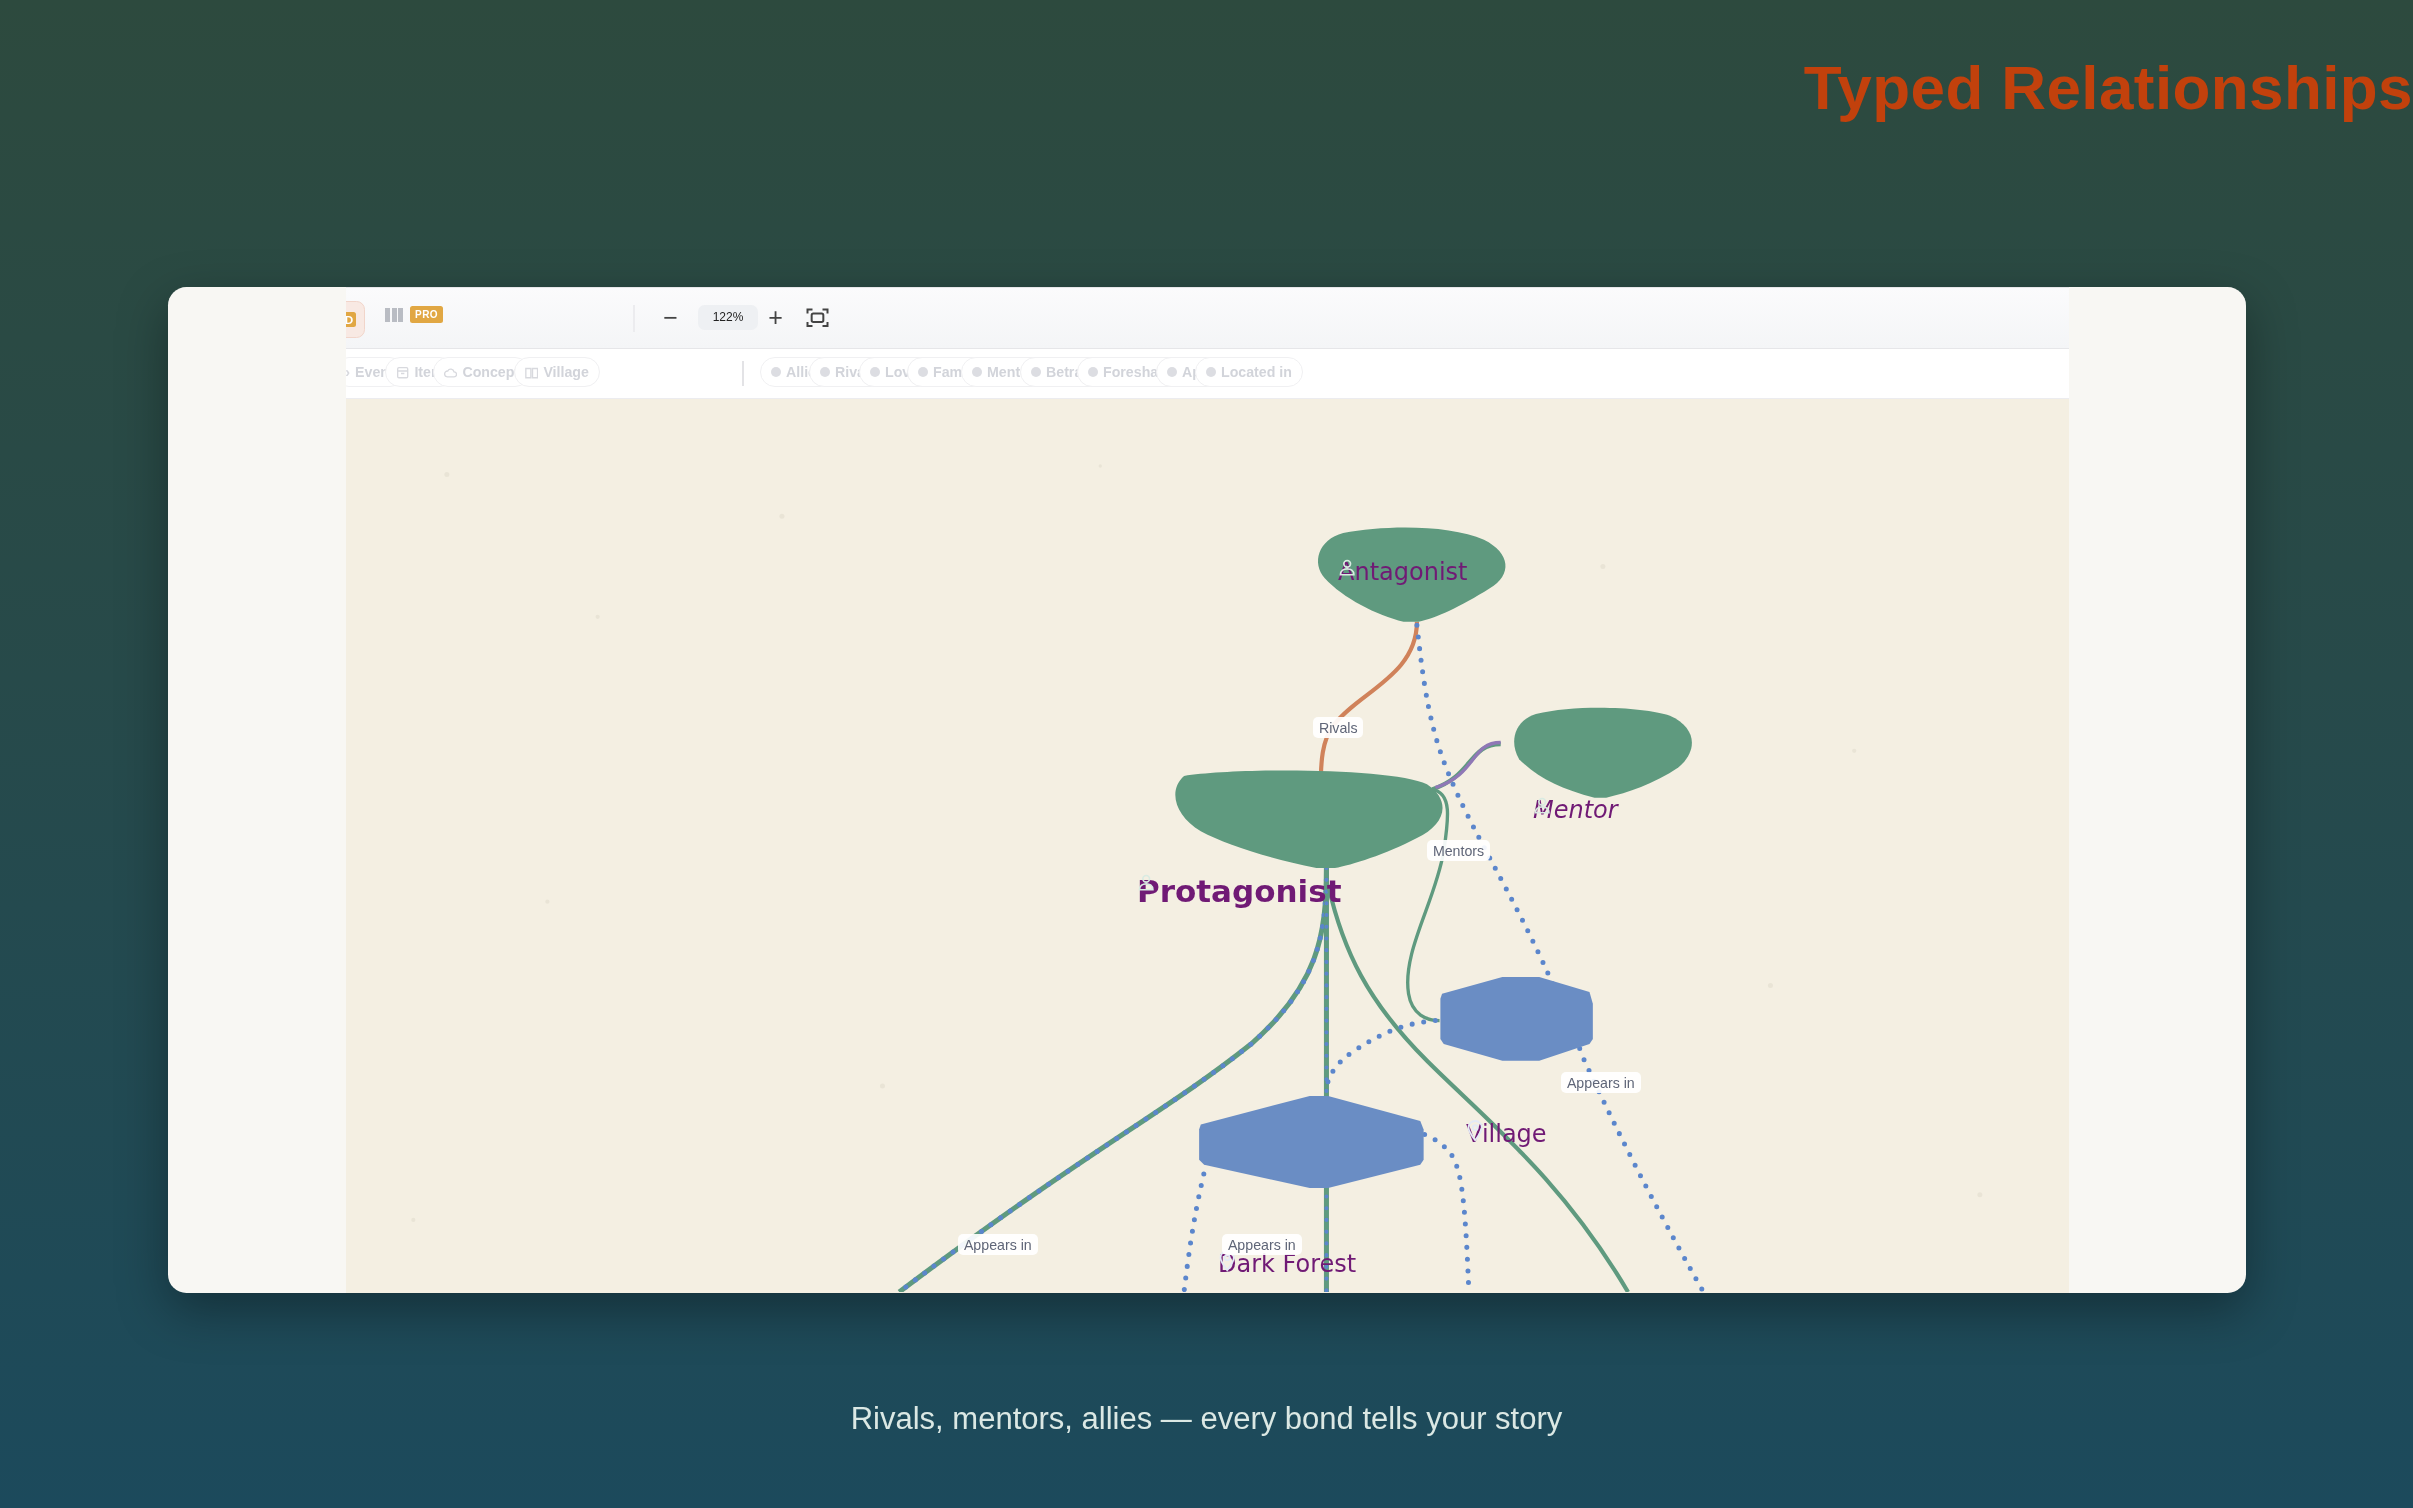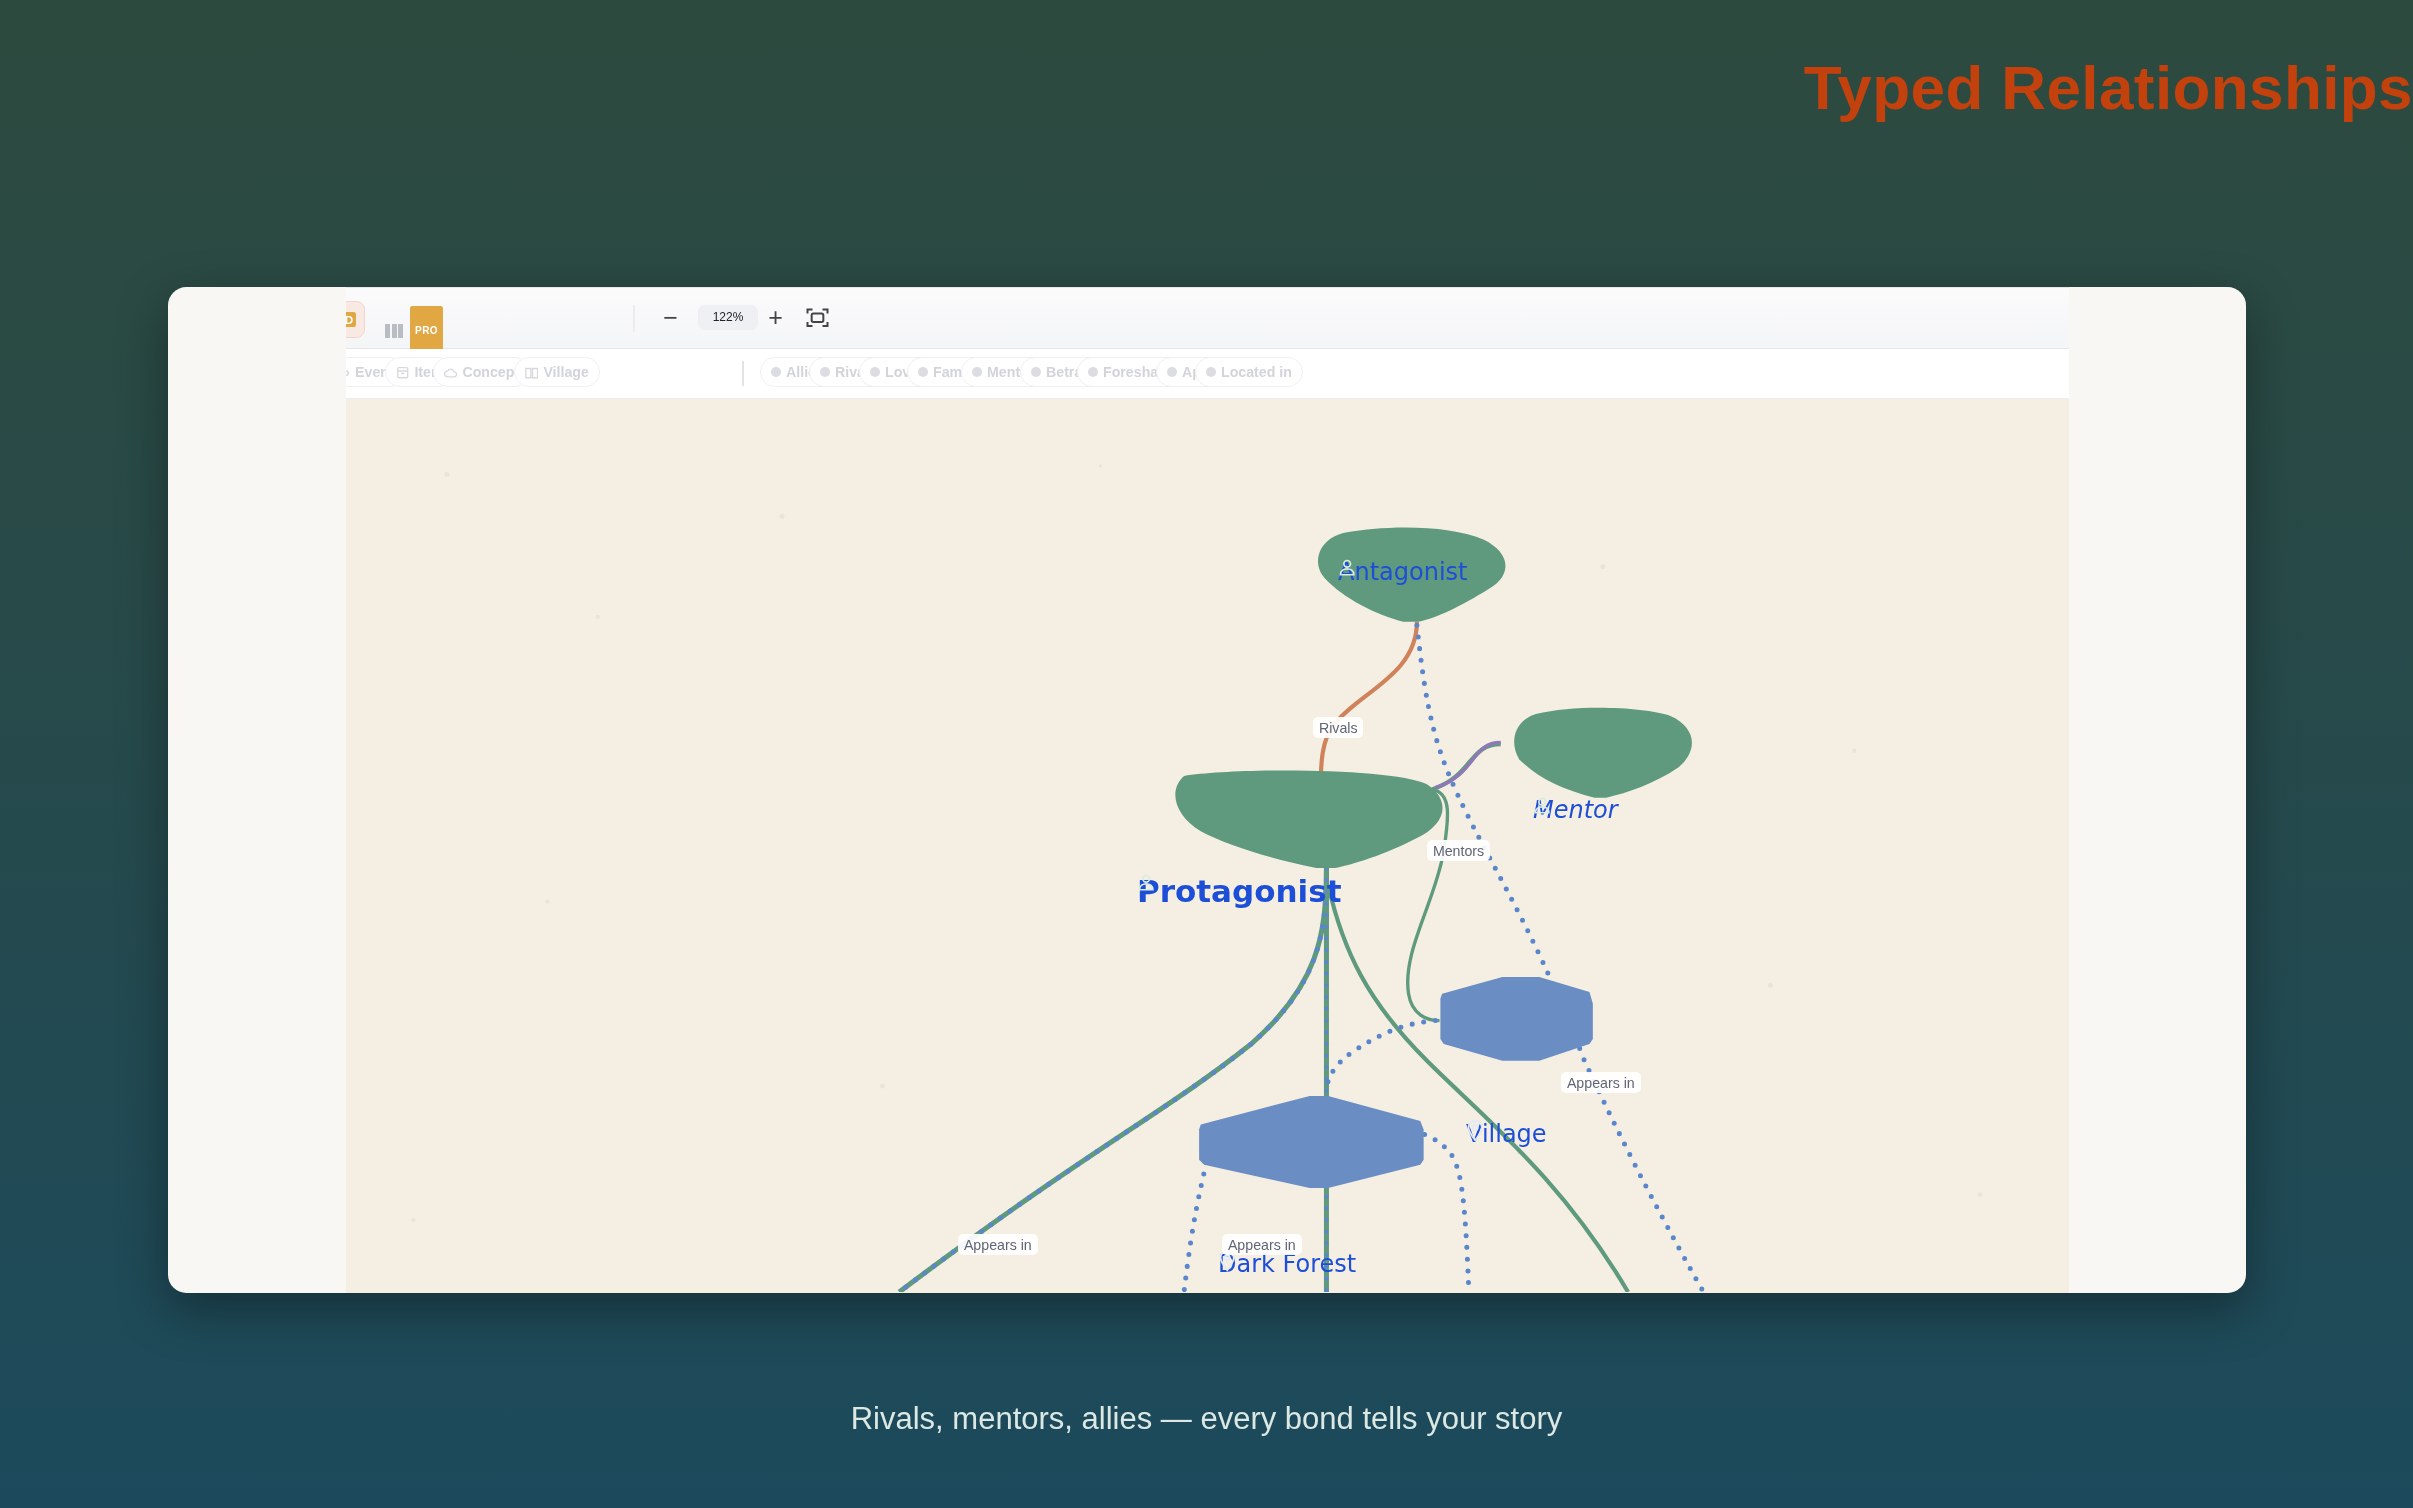--- a/index.html
+++ b/index.html
@@ -38,21 +38,21 @@
   }
   .mode-btn-active .badge {
     position:absolute; right:8.4px; top:10px; background:#e1a743; color:#fff;
     font-size:11.7px; font-weight:700; border-radius:2.5px; padding:0.8px 2.5px;
   }
   .grid-btn { position:absolute; left:39px; top:18.4px; display:flex; align-items:center; gap:6.7px; }
   .grid-icon { display:flex; gap:1.7px; }
   .grid-icon span { width:5px; height:13.4px; background:#b9bcc3; display:block; }
   .pro-badge {
     background:#e1a743; color:#fff; font-size:10px; font-weight:700;
-    padding:19px 5px; border-radius:2.5px; letter-spacing:0.4px;
+    padding:3px 5px; border-radius:2.5px; letter-spacing:0.4px;
   }
   .tb-divider { position:absolute; left:287px; top:17px; width:1.7px; height:27px; background:#ececef; }
   .zoom-out { position:absolute; left:312px; top:15px; width:25px; height:28.5px; color:#444; font-size:25px; line-height:28.5px; text-align:center; cursor:pointer; }
   .zoom-value {
     position:absolute; left:352px; top:17px; width:60px; height:25px;
     background:#eef0f3; border-radius:6.7px; color:#222; font-size:12px;
     text-align:center; line-height:25px;
   }
   .zoom-in { position:absolute; left:417px; top:15px; width:25px; height:28.5px; color:#444; font-size:25px; line-height:28.5px; text-align:center; cursor:pointer; }
   .fit-btn { position:absolute; left:459px; top:18.4px; width:25px; height:23.5px; cursor:pointer; }
@@ -73,21 +73,21 @@
   .canvas svg { position:absolute; left:0; top:0; }
   .edge-label {
     position:absolute; background:rgba(255,255,255,0.92); color:#5f6577; font-size:14.2px;
     padding:2.5px 5.9px; border-radius:5px; white-space:nowrap; cursor:pointer;
     font-family: "Liberation Sans", sans-serif;
   }
   .node-label {
     position:absolute; display:flex; align-items:center; gap:11.7px; color:#fff;
     white-space:nowrap; cursor:pointer; font-family: "DejaVu Sans", sans-serif;
   }
-  .node-label .txt { color:#1d4ed8; }
+  .node-label .txt { color:#701a75; }
 </style>
 </head>
 <body>
 
 <div class="hero-title">Typed Relationships</div>
 
 <div class="window">
   <div class="app">
 
     <div class="toolbar">

